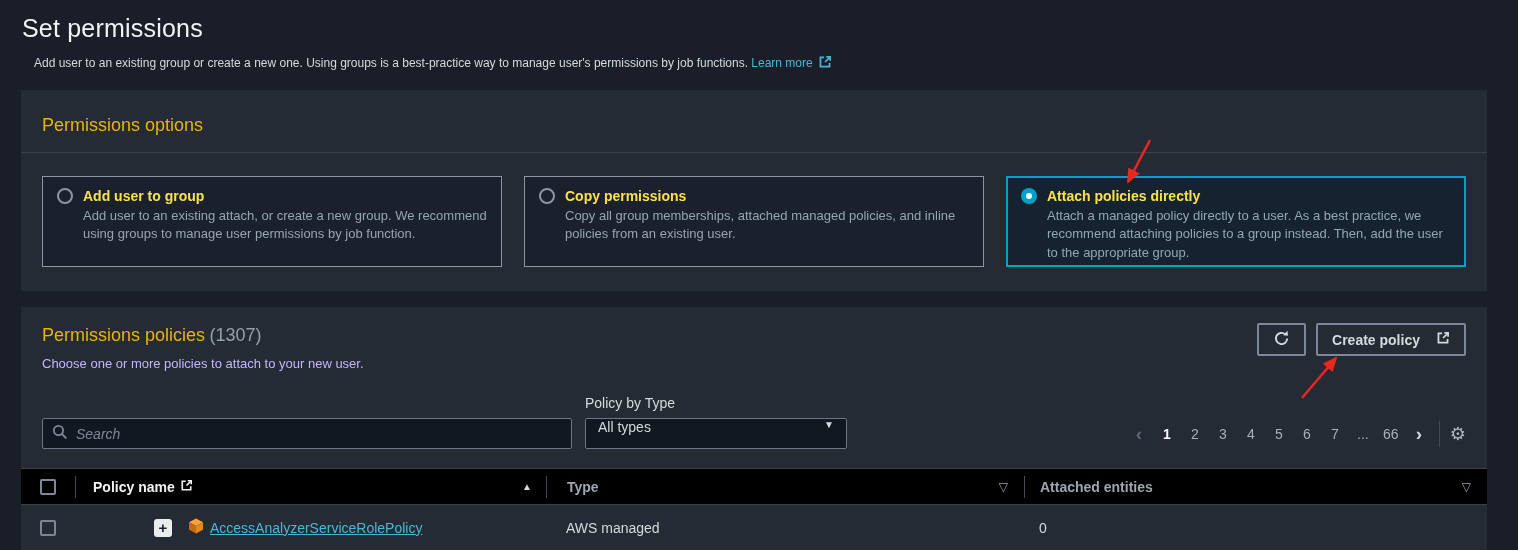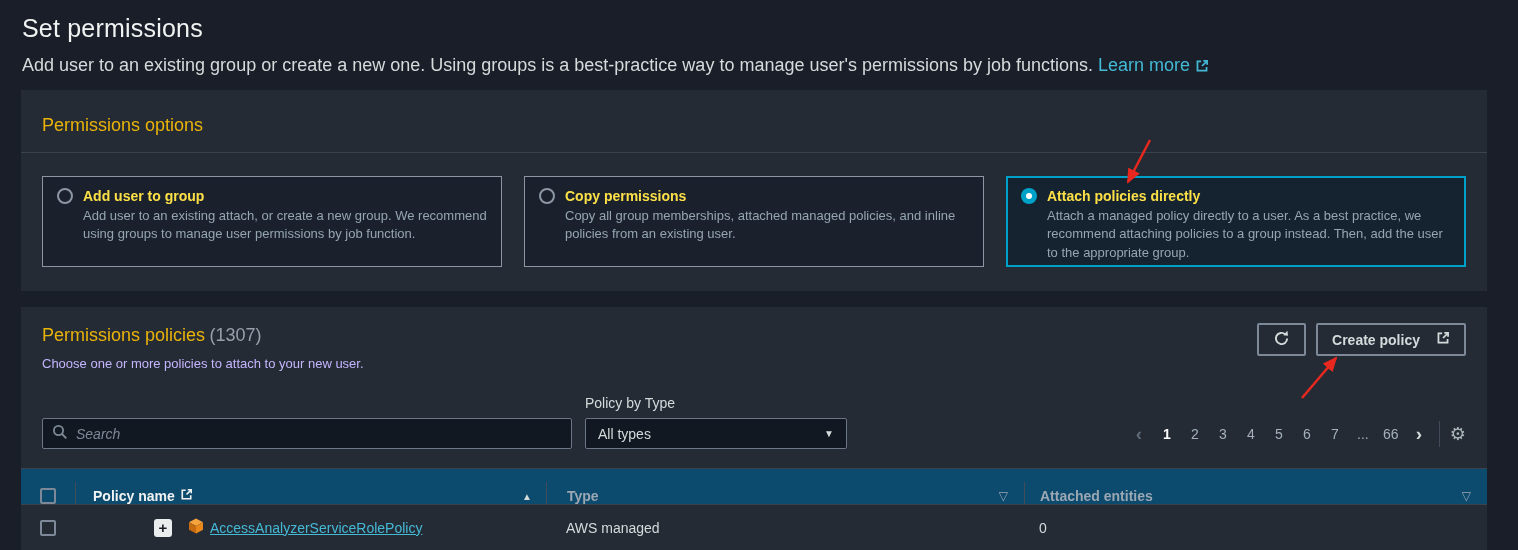--- a/index.html
+++ b/index.html
@@ -5,21 +5,21 @@
   * { margin:0; padding:0; box-sizing:border-box; }
   html,body { width:1518px; height:550px; }
   body {
     font-family:"Liberation Sans","DejaVu Sans",sans-serif;
     background:#191e28; color:#d5dbdb; overflow:hidden;
   }
   .page { position:relative; width:1518px; height:550px; overflow:hidden; }
 
   
   .page-title { position:absolute; left:22px; top:14px; font-size:25px; font-weight:400; color:#f1f3f3; letter-spacing:.2px; }
-  .page-sub { position:absolute; left:22px; top:55px; font-size:18px; color:#d5dbdb; }
+  .page-sub { position:absolute; left:34px; top:55px; font-size:12px; color:#d5dbdb; }
   .page-sub .link { color:#44b9d6; cursor:pointer; }
   .ext-ico { display:inline-block; vertical-align:-2px; margin-left:5px; }
 
   
   .card { position:absolute; background:#252b35; left:21px; width:1466px; }
   .card.options { top:90px; height:201px; }
   .card.policies { top:307px; height:260px; }
   .card-h { font-size:18px; font-weight:400; color:#eab308; }
   .count { font-weight:400; color:#95a0ab; }
 
@@ -57,40 +57,40 @@
     display:flex; align-items:center; padding:0 9px; gap:8px;
   }
   .search input {
     flex:1; background:transparent; border:none; outline:none;
     font-family:inherit; font-size:14px; font-style:italic; color:#d5dbdb;
   }
   .search input::placeholder { color:#7d8998; font-style:italic; }
   .select {
     position:absolute; left:564px; top:111px; width:262px; height:31px;
     background:#121821; border:1px solid #6b7687; border-radius:2px;
-    display:flex; align-items:center; justify-content:space-between;
+    display:flex; align-items:flex-start; justify-content:space-between;
     padding:0 12px; font-size:14px; color:#d5dbdb; cursor:pointer;
   }
   .select .caret { font-size:10px; color:#d5dbdb; }
 
   
   .pager { position:absolute; right:21px; top:111px; height:31px; display:flex; align-items:center; }
   .pg { min-width:28px; text-align:center; font-size:14px; color:#a4b1bd; cursor:pointer; padding:0 2px; }
   .pg.current { color:#ffffff; font-weight:700; }
   .pg.nav { font-size:19px; line-height:1; color:#d5dbdb; font-weight:700; }
   .pg.nav.disabled { color:#5f6b7a; cursor:default; }
   .pg.ellipsis { cursor:default; }
   .pager-sep { width:1px; height:26px; background:#414b5a; margin:0 10px 0 6px; }
   .gear { font-size:18px; color:#aab7b8; cursor:pointer; line-height:1; }
 
   
   .thead {
     position:absolute; left:0; top:161px; width:1466px; height:37px;
-    background:#0c4a6e; border-top:1px solid #39424f; border-bottom:1px solid #39424f;
-    display:flex; align-items:flex-end; font-size:14px; font-weight:700;
+    background:#000000; border-top:1px solid #39424f; border-bottom:1px solid #39424f;
+    display:flex; align-items:center; font-size:14px; font-weight:700;
   }
   .trow {
     position:absolute; left:0; top:198px; width:1466px; height:46px;
     display:flex; align-items:center; font-size:14px; border-bottom:1px solid #39424f;
   }
   .col-sel { width:54px; display:flex; justify-content:center; }
   .col-name { width:470px; display:flex; align-items:center; }
   .col-type { width:477px; display:flex; align-items:center; padding-left:20px; }
   .col-att  { flex:1; display:flex; align-items:center; padding-left:15px; }
   .vsep { width:1px; height:22px; background:#414b5a; }

